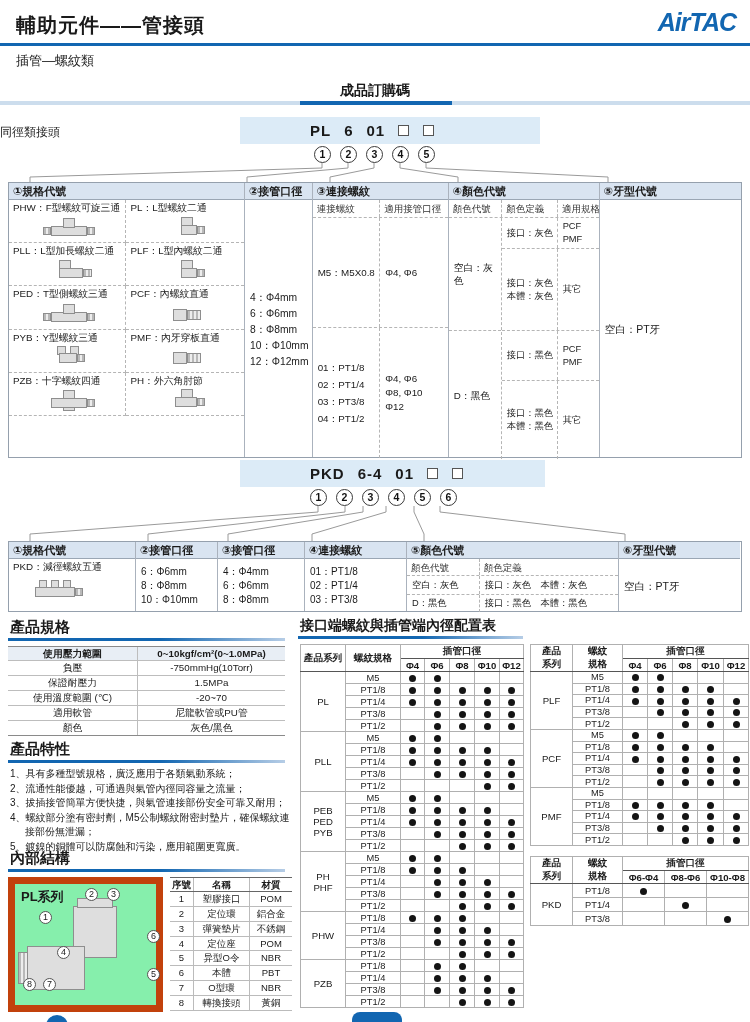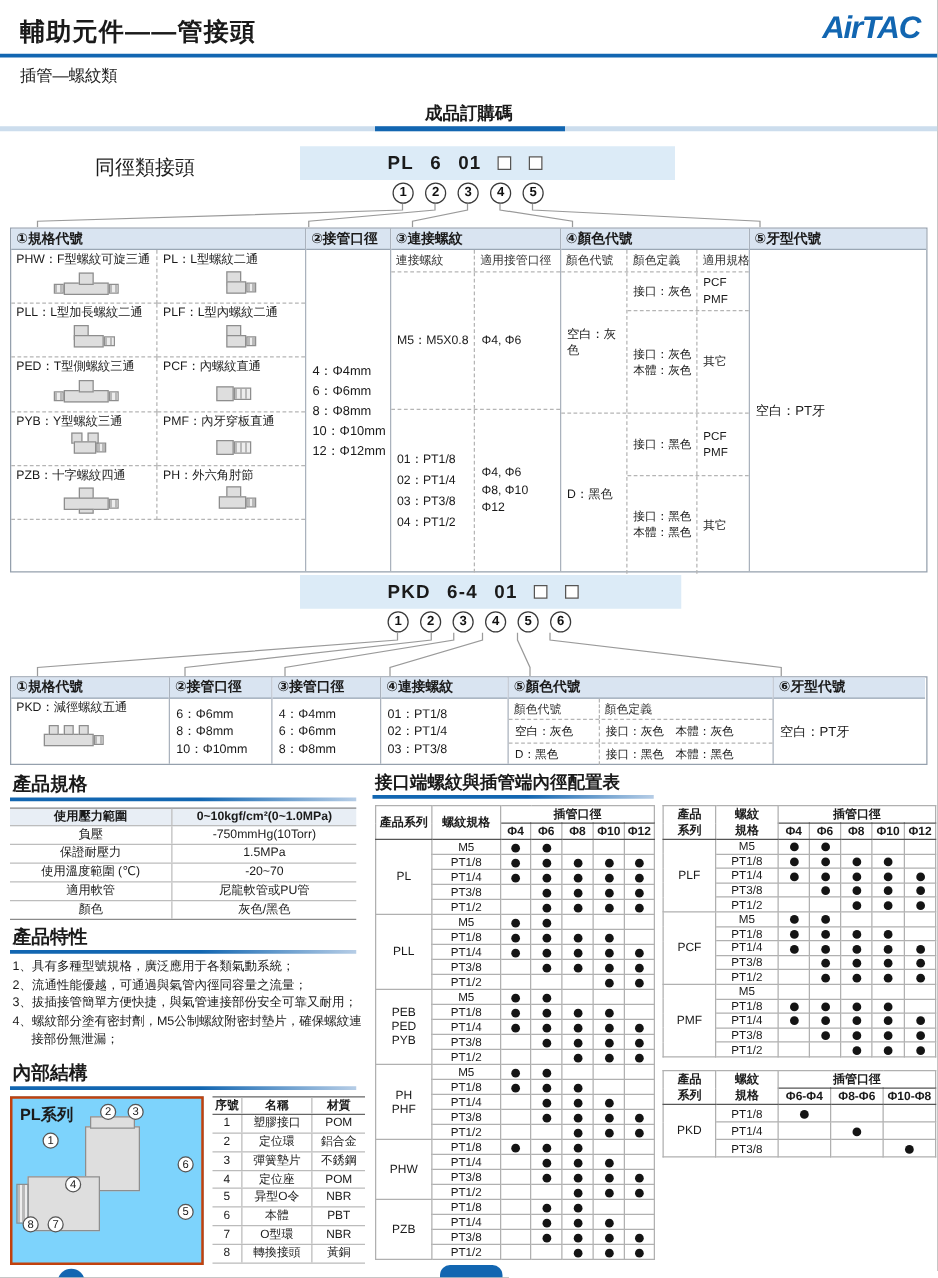--- a/index.html
+++ b/index.html
@@ -12,21 +12,21 @@
   .vcent{display:flex;align-items:center}
   
   .pg-title{left:16px;top:12px;font-size:20px;font-weight:bold;letter-spacing:1px}
   .logo{right:14px;top:8px;font-size:25px;font-weight:bold;font-style:italic;color:#1266b1;letter-spacing:-1px}
   .rule{left:0;top:43px;width:750px;height:3px;background:#1266b1}
   .subtitle{left:16px;top:52px;font-size:13px;font-weight:normal}
   .order-title{left:0;top:82px;width:750px;text-align:center;font-size:14px;font-weight:bold}
   .order-underline-light{left:0;top:101px;width:750px;height:4px;background:#ccdded}
   .order-underline-dark{left:300px;top:101px;width:152px;height:4px;background:#1266b1}
   
-  .code-label{width:232px;text-align:center;font-size:16px}
+  .code-label{width:232px;text-align:left;font-size:12px}
   .code-box{width:300px;height:27px;background:#dcebf7;display:flex;align-items:center;padding-left:70px}
   .code-box .cp{font-size:15px;font-weight:bold;margin-right:13px;letter-spacing:1px}
   .sq{width:11px;height:11px;border:1px solid #555;background:#fff;margin-right:14px}
   .circles{display:flex;gap:9px}
   .circ{width:17px;height:17px;border:1.5px solid #3a3a3a;border-radius:50%;background:#fff;
         font-size:10.5px;font-weight:bold;text-align:center;line-height:14px;color:#111}
   svg.leads{pointer-events:none}
   
   .bigtable{display:flex;background:#fff;border:1px solid #95a0ad}
   .tcol{border-right:1px solid #aab2bd}
@@ -51,21 +51,21 @@
   .fb.th{background:repeating-linear-gradient(90deg,#b9b9b9 0 2px,#ededed 2px 4px)}
   
   .h2{font-size:15px;font-weight:bold}
   .h2bar{height:3px;background:linear-gradient(to right,#1266b1 55%,#b6cde6)}
   .srow{display:flex;height:15px;line-height:14px;font-size:9.8px;text-align:center;border-bottom:1px solid #bdbdbd}
   .srow.shead{background:#e8eef5;font-weight:bold;border-top:1px solid #8a8a8a}
   .srow:last-child{border-bottom:1px solid #8a8a8a}
   .sc1{width:130px;border-right:1px solid #bdbdbd}
   .sc2{width:147px}
   .feat{font-size:10px;line-height:14.6px;padding-left:15px;text-indent:-15px}
-  .diagram{border:2px solid #c2410c;background:#7dd3fc}
+  .diagram{border:7px solid #c2410c;background:#86efac}
   .dcirc{position:absolute;width:13px;height:13px;border:1px solid #555;border-radius:50%;font-size:9px;
          line-height:11px;text-align:center;background:#fff;z-index:2}
   .prow{display:flex;height:14.9px;line-height:14px;font-size:9.5px;text-align:center;border-bottom:1px solid #bbb}
   .prow.phead{font-weight:bold;border-bottom:1px solid #666;border-top:1px solid #666}
   .pc1{width:24px;border-right:1px solid #bbb}
   .pc2{width:56px;border-right:1px solid #bbb}
   .pc3{width:42px}
   
   table.dot{border-collapse:collapse;table-layout:fixed;background:#fff;border:1px solid #4a4a4a}
   table.dot th,table.dot td{border:1px solid #b0b0b0;padding:0;text-align:center;font-size:9.3px;overflow:hidden}
@@ -378,20 +378,21 @@
       </div>
     </div>
 
   <div class="abs h2" style="left:10px;top:740px">產品特性</div>
   <div class="abs h2bar" style="left:8px;top:760px;width:277px"></div>
   <div class="abs" style="left:10px;top:767px;width:282px" id="features">
       <div class="feat">1、具有多種型號規格，廣泛應用于各類氣動系統；</div>
       <div class="feat">2、流通性能優越，可通過與氣管內徑同容量之流量；</div>
       <div class="feat">3、拔插接管簡單方便快捷，與氣管連接部份安全可靠又耐用；</div>
       <div class="feat">4、螺紋部分塗有密封劑，M5公制螺紋附密封墊片，確保螺紋連接部份無泄漏；</div>
+      <div class="feat">5、鍍鎳的銅體可以防腐蝕和污染，應用範圍更寬廣。</div>
     </div>
 
   <div class="abs h2" style="left:10px;top:849px">內部結構</div>
   <div class="abs h2bar" style="left:8px;top:869px;width:277px"></div>
   <div class="abs diagram" style="left:8px;top:877px;width:155px;height:135px">
     <div class="b" style="position:absolute;left:6px;top:4px;font-size:13px">PL系列</div>
     <div class="fb" style="left:58px;top:22px;width:44px;height:52px"></div>
     <div class="fb" style="left:12px;top:62px;width:58px;height:44px"></div>
     <div class="fb th" style="left:3px;top:68px;width:10px;height:32px"></div>
     <div class="fb" style="left:62px;top:14px;width:36px;height:10px"></div>

